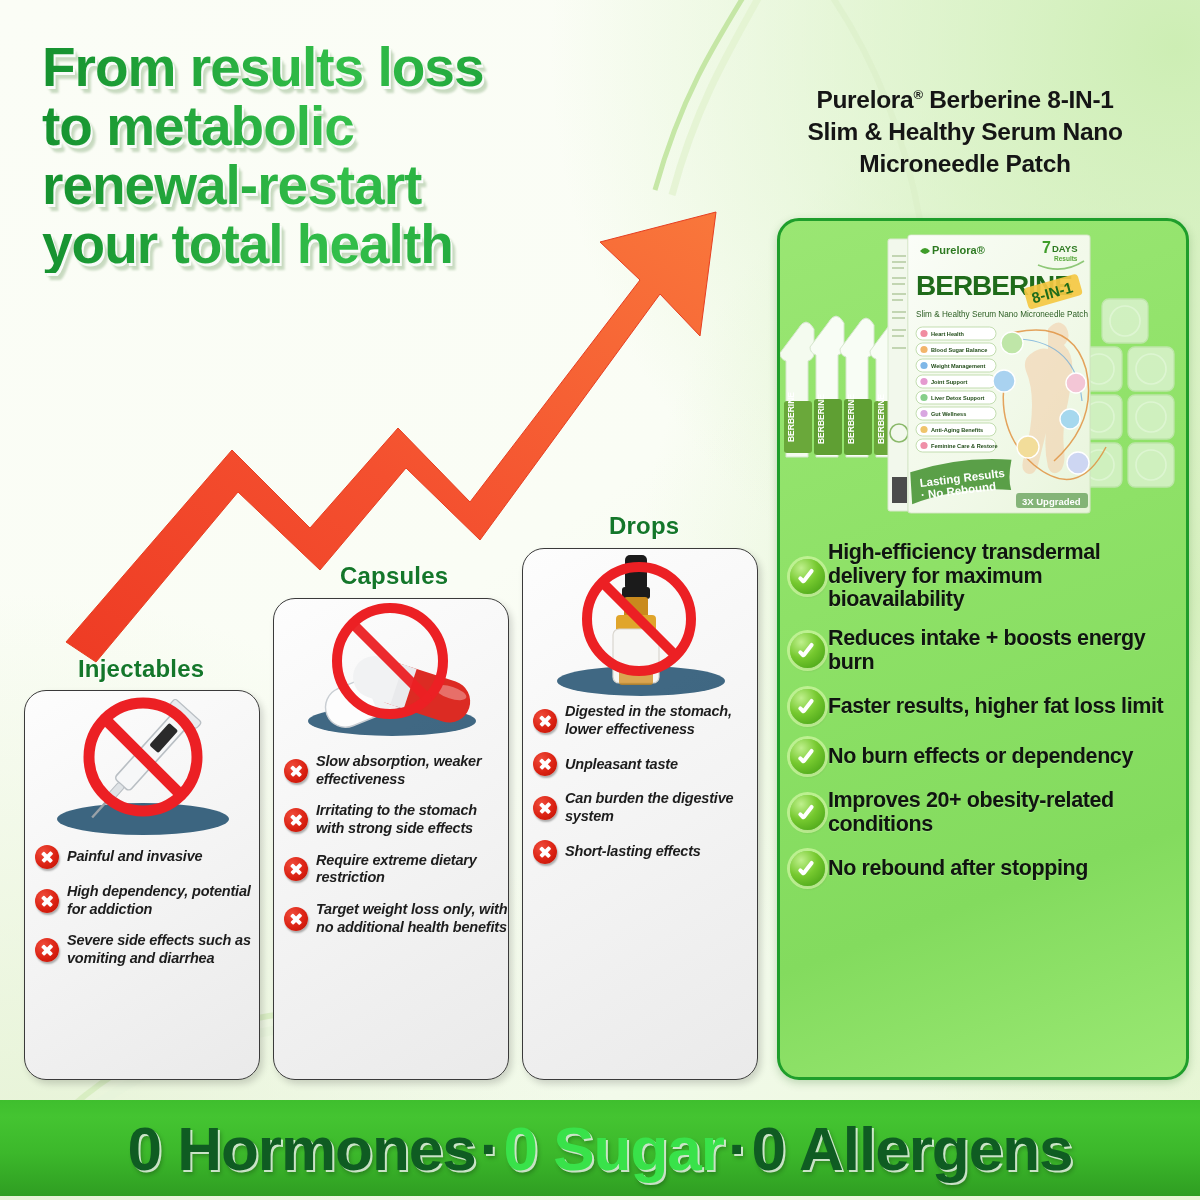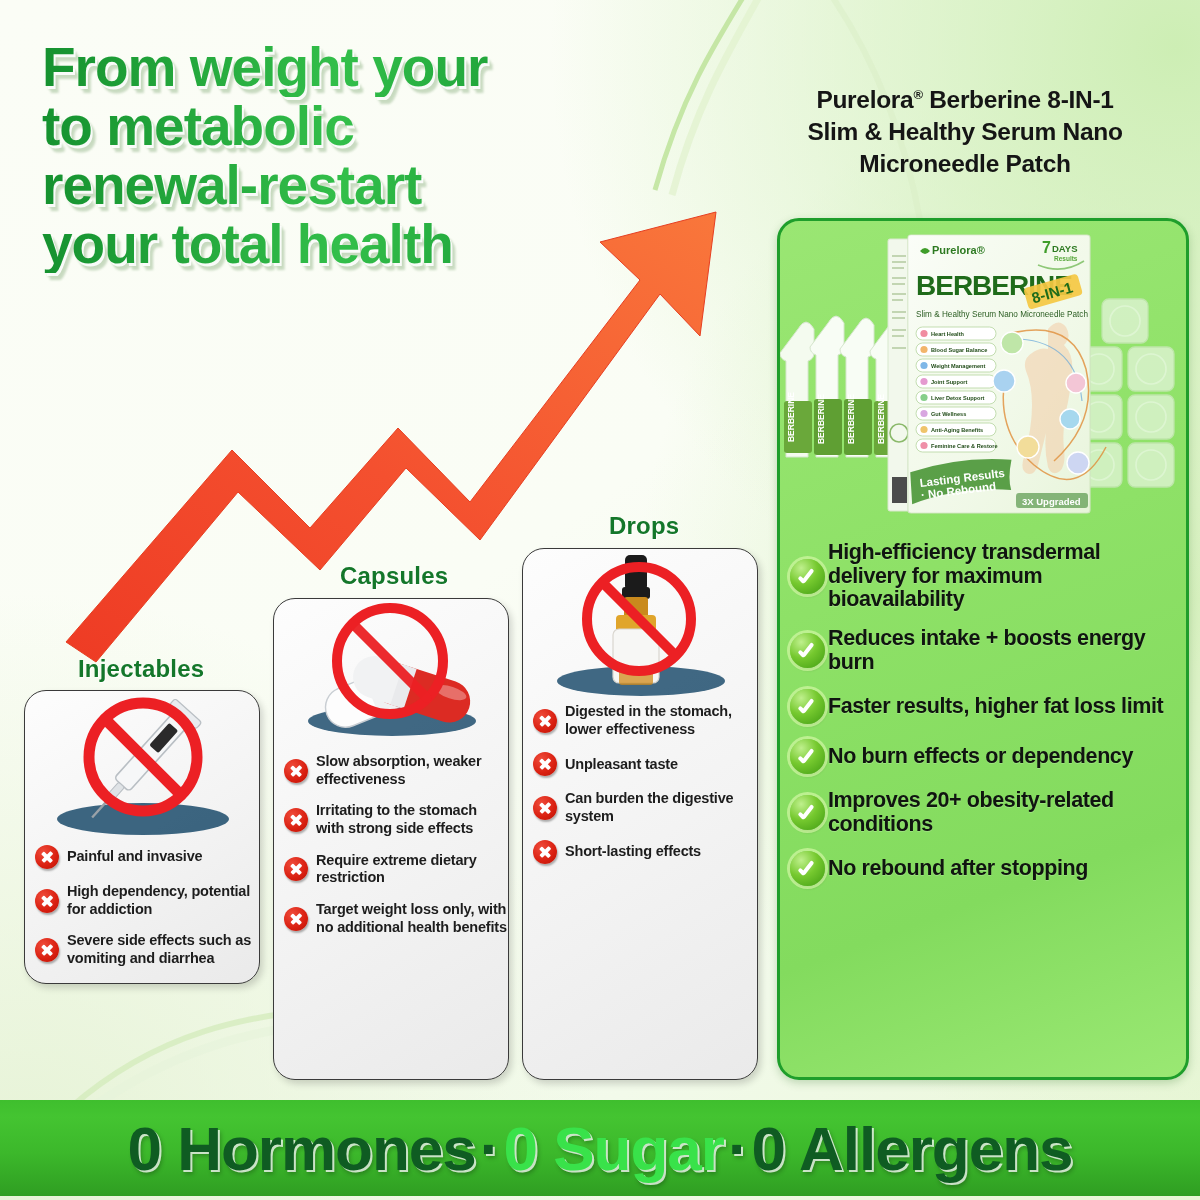--- a/index.html
+++ b/index.html
@@ -49,21 +49,21 @@
   }
   .card{
     position:absolute;
     background:linear-gradient(150deg,#fdfdfd 0%,#f3f3f3 55%,#eaeaea 100%);
     border:1.6px solid #3a3a3a;border-radius:22px;
     box-shadow:3px 4px 7px rgba(0,0,0,.16);
     box-sizing:border-box;
     padding:0;
   }
   .card-img{position:relative;width:100%;height:150px;}
-  .bullets{padding:4px 0 10px 10px;}
+  .bullets{padding:4px 0 10px 10px;font-style:italic;}
   .bullet{display:flex;align-items:center;gap:8px;margin-bottom:14px;}
   .bullet .xi{flex:0 0 auto;width:24px;height:24px;border-radius:50%;
     background:radial-gradient(circle at 34% 30%,#ef4b3a 0%,#d91f10 60%,#b51507 100%);
     box-shadow:1px 2px 2px rgba(0,0,0,.3);
     position:relative;}
   .bullet .xi:before,.bullet .xi:after{
     content:"";position:absolute;left:50%;top:50%;width:12.5px;height:3.6px;
     background:#fff;border-radius:1px;transform-origin:center;}
   .bullet .xi:before{transform:translate(-50%,-50%) rotate(45deg);}
   .bullet .xi:after{transform:translate(-50%,-50%) rotate(-45deg);}
@@ -115,21 +115,21 @@
     <path d="M200 -20 C 150 60, 120 110, 95 200" stroke="#bde39a" stroke-width="5" fill="none" opacity=".85"></path>
     <path d="M214 -20 C 168 62, 136 115, 112 205" stroke="#e2f2cf" stroke-width="7" fill="none" opacity=".8"></path>
     <path d="M250 -24 C 300 40, 340 120, 360 230" stroke="#d9eec6" stroke-width="6" fill="none" opacity=".5"></path>
   </svg>
   <svg class="swoosh" style="left:60px;bottom:82px;width:360px;height:120px;">
     <path d="M10 110 C 90 40, 180 10, 330 8" stroke="#cfeab6" stroke-width="6" fill="none" opacity=".65"></path>
     <path d="M20 118 C 110 52, 200 22, 345 20" stroke="#e6f4da" stroke-width="9" fill="none" opacity=".6"></path>
   </svg>
 
   <div class="headline">
-    <span>From weight your</span>
+    <span>From results loss</span>
     <span>to metabolic</span>
     <span>renewal-restart</span>
     <span>your total health</span>
   </div>
 
   <div class="prod-title">
     <div><span>Purelora</span><sup>®</sup><span> Berberine 8-IN-1</span></div>
     <div>Slim &amp; Healthy Serum Nano</div>
     <div>Microneedle Patch</div>
   </div>
@@ -142,21 +142,21 @@
           <stop offset="45%" stop-color="#f4502f"></stop>
           <stop offset="100%" stop-color="#f9773b"></stop>
         </linearGradient>
       </defs>
       <path d="M66 492 L232 300 L310 378 L398 278 L470 352 L640 130
                L600 92 L716 62 L700 186 L660 144 L480 390 L406 318 L320 420 L238 342 L96 512 Z" fill="url(#ag)" stroke="#e63f22" stroke-width="1" stroke-linejoin="round"></path>
     </svg>
   </div>
 
   <div class="card-title" style="left:78px;top:655px;">Injectables</div>
-  <div class="card" style="left:24px;top:690px;width:236px;height:294px;">
+  <div class="card" style="left:24px;top:690px;width:236px;height:390px;">
     <div class="card-img">
       <svg width="236" height="150" viewBox="0 0 236 150">
         <ellipse cx="118" cy="128" rx="86" ry="16" fill="#2b5875" opacity=".92"></ellipse>
         <g transform="rotate(42 118 70)">
           <rect x="108" y="6" width="20" height="96" rx="4" fill="#f6f7f8" stroke="#b9bfc4" stroke-width="1.6"></rect>
           <rect x="112" y="24" width="12" height="30" rx="2" fill="#2a2a2a"></rect>
           <rect x="100" y="2" width="36" height="9" rx="3" fill="#e9ecef" stroke="#b9bfc4" stroke-width="1.2"></rect>
           <rect x="114" y="102" width="8" height="16" rx="2" fill="#dfe3e6" stroke="#b9bfc4" stroke-width="1"></rect>
           <line x1="118" y1="118" x2="118" y2="146" stroke="#9aa2a8" stroke-width="2.4"></line>
         </g>

